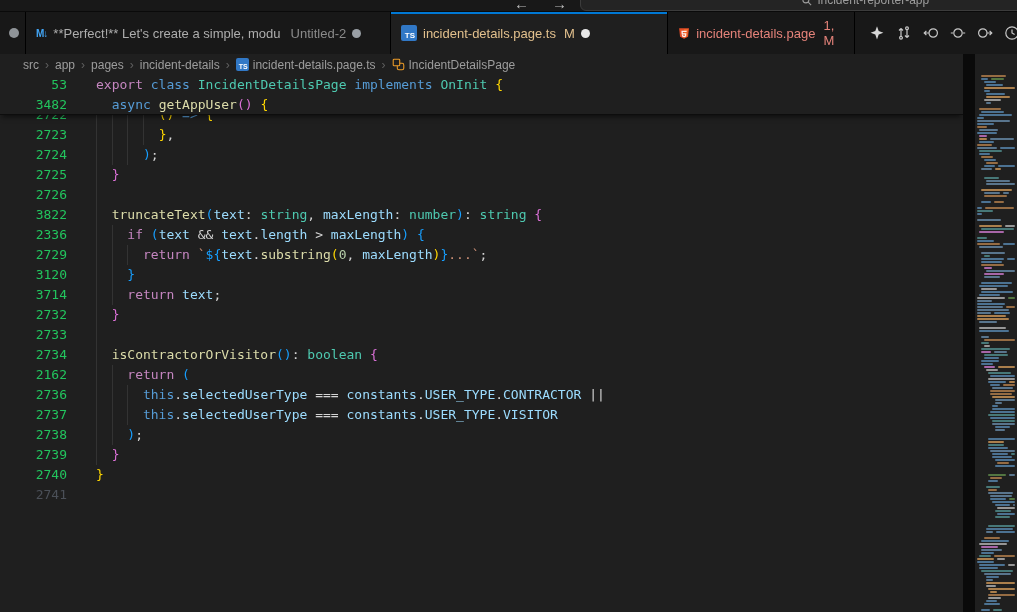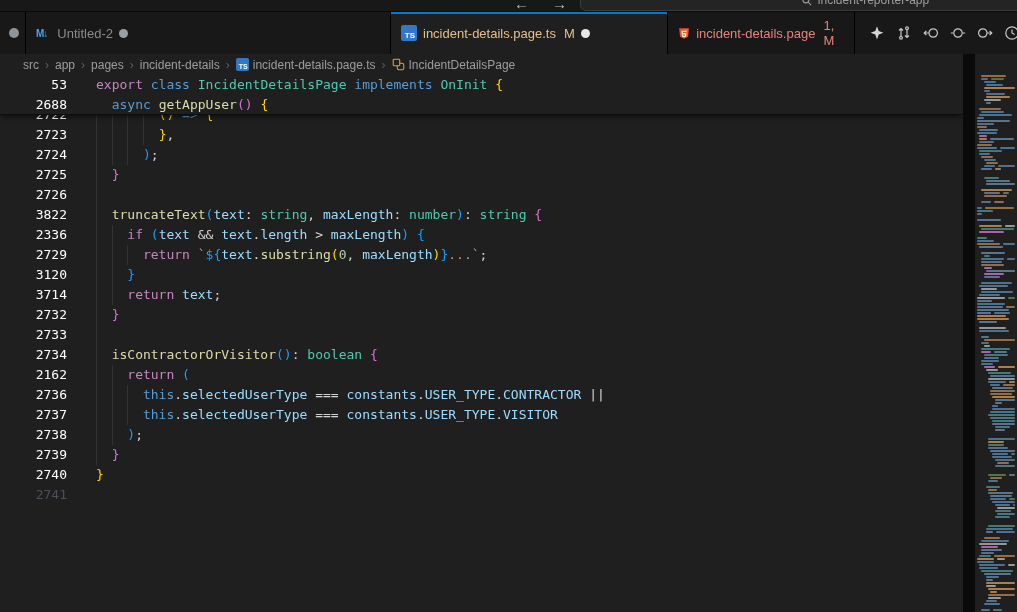--- a/index.html
+++ b/index.html
@@ -45,21 +45,21 @@
       padding-left:23px;font-size:12px;color:#9d9d9d;gap:4px;z-index:10;background:#1f1f1f}
   .breadcrumb .sep{color:#5f5f5f;font-size:12px;padding:0 2px}
   .breadcrumb .bc-item{display:flex;align-items:center;gap:4px;cursor:pointer;white-space:nowrap}
   .bc-ts{width:13px;height:13px;background:#3178c6;border-radius:2px;color:#fff;font-size:7px;font-weight:bold;
          display:flex;align-items:flex-end;justify-content:flex-end;padding:1px}
 
   
   .editor{position:absolute;top:54px;left:0;width:963px;bottom:0;background:#1f1f1f;overflow:hidden}
   .rows{position:absolute;top:51px;left:0;right:0}
   .row{position:absolute;left:0;right:0;height:20px;line-height:20px}
-  .row .num{position:absolute;left:0;width:67px;text-align:right;color:#ffffff;
+  .row .num{position:absolute;left:0;width:67px;text-align:right;color:#22c55e;
             font-family:"DejaVu Sans Mono","Liberation Mono",monospace;font-size:13px}
   .row .num.dim{color:#4b5058}
   .row .lnc{position:absolute;left:96px;right:0;height:20px;white-space:pre;
             font-family:"DejaVu Sans Mono","Liberation Mono",monospace;font-size:13px}
   .guide{position:absolute;top:0;bottom:0;width:1px;background:#333}
   .sticky{position:absolute;top:21px;left:0;right:0;height:40px;background:#1f1f1f;z-index:6;
           box-shadow:0 4px 5px -2px rgba(0,0,0,.55);border-bottom:1px solid #0d0d0d}
   .sticky .row{height:20px}
 
   
@@ -84,20 +84,21 @@
     </div>
   </div>
 
   <div class="tabbar">
     <div class="tab-overflow">
       <div class="dot"></div>
     </div>
 
     <div class="tab tab1">
       <span class="md-icon">M↓</span>
+      <span class="label">**Perfect!** Let's create a simple, modu</span>
       <span class="detail">Untitled-2</span>
       <span class="dirty-dot"></span>
     </div>
 
     <div class="tab tab2">
       <span class="ts-icon">TS</span>
       <span class="label">incident-details.page.ts</span>
       <span class="badge">M</span>
       <span class="dirty-dot"></span>
     </div>
@@ -266,21 +267,21 @@
           <div class="num dim">2741</div>
           <div class="lnc"></div>
         </div>
       </div>
     <div class="sticky" id="sticky">
         <div class="row" style="top: 0px;">
           <div class="num">53</div>
           <div class="lnc"><span style="color: rgb(197, 134, 192);">export</span><span style="color: rgb(212, 212, 212);"> </span><span style="color: rgb(86, 156, 214);">class</span><span style="color: rgb(212, 212, 212);"> </span><span style="color: rgb(78, 201, 176);">IncidentDetailsPage</span><span style="color: rgb(212, 212, 212);"> </span><span style="color: rgb(86, 156, 214);">implements</span><span style="color: rgb(212, 212, 212);"> </span><span style="color: rgb(78, 201, 176);">OnInit</span><span style="color: rgb(212, 212, 212);"> </span><span style="color: rgb(255, 215, 0);">{</span></div>
         </div>
         <div class="row" style="top: 20px;">
-          <div class="num">2688</div>
+          <div class="num">3482</div>
           <div class="lnc"><span style="color: rgb(212, 212, 212);">  </span><span style="color: rgb(86, 156, 214);">async</span><span style="color: rgb(212, 212, 212);"> </span><span style="color: rgb(220, 220, 170);">getAppUser</span><span style="color: rgb(218, 112, 214);">()</span><span style="color: rgb(212, 212, 212);"> </span><span style="color: rgb(255, 215, 0);">{</span></div>
         </div>
       </div>
   </div>
 
   <div class="scroll-band"></div>
   <div class="minimap" id="minimap">
       <div class="mmbar" style="top: 21px; left: 6.4px; width: 24.564px; background: rgb(157, 113, 70);"></div>
       <div class="mmbar" style="top: 24px; left: 6.4px; width: 6.37373px; background: rgb(79, 119, 153);"></div>
       <div class="mmbar" style="top: 24px; left: 15.7737px; width: 13.0462px; background: rgb(86, 122, 67);"></div>

